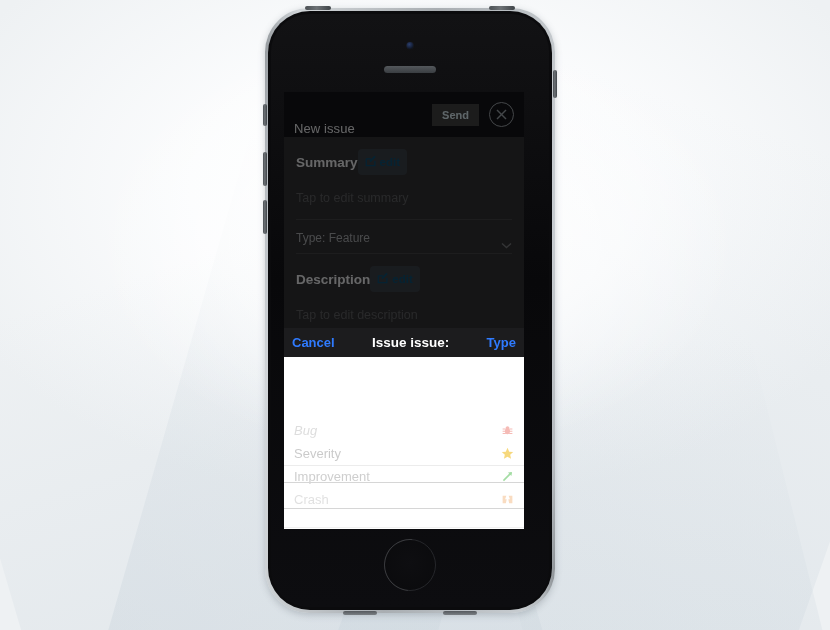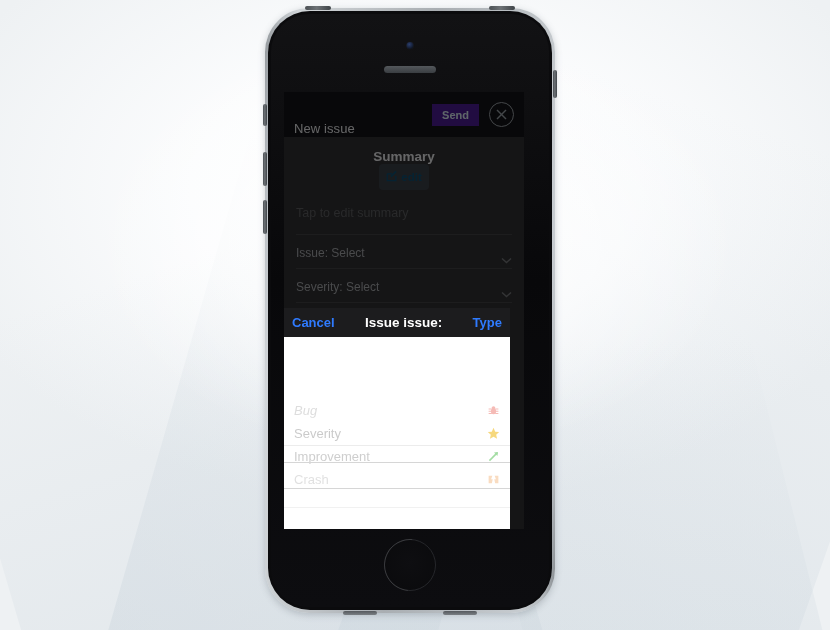--- a/index.html
+++ b/index.html
@@ -165,21 +165,21 @@
     box-sizing: border-box;
   }
   .nav-title {
     flex: 1;
     color: #e6e7e9;
     font-size: 13px;
     letter-spacing: .1px;
     margin-top: 27px;
   }
   .send-btn {
-    background: #4c1d95;
+    background: #404040;
     color: #d8e9f0;
     font-size: 11px;
     font-weight: bold;
     padding: 5px 10px;
     border-radius: 0;
     margin-right: 10px;
   }
   .close-btn {
     width: 23px; height: 23px;
     border: 1.4px solid #9aa0a6;
@@ -193,21 +193,20 @@
     background: #303032;
     height: 392px;
     padding: 0 12px;
     box-sizing: border-box;
   }
   .sect-head {
     display: flex;
     align-items: center;
     justify-content: flex-start;
     padding-top: 12px;
-    flex-direction: column;
   }
   .sect-title {
     color: #e8e9eb;
     font-size: 13.5px;
     font-weight: bold;
   }
   .edit-btn {
     display: flex; align-items: center; gap: 3px;
     background: #3a4148;
     border-radius: 4px;
@@ -241,21 +240,21 @@
     font-size: 12px;
   }
   .chev {
     width: 11px; height: 7px;
     opacity: .65;
   }
 
   
   .picker {
     position: absolute;
-    left: 0; right: 14px; bottom: 0;
+    left: 0; right: 0; bottom: 0;
     z-index: 20;
   }
   .picker-toolbar {
     height: 29px;
     background: #1c1c1e;
     display: flex;
     align-items: center;
     padding: 0 8px;
     box-sizing: border-box;
   }
@@ -266,21 +265,21 @@
   }
   .pk-title {
     flex: 1;
     text-align: center;
     color: #ffffff;
     font-size: 13.5px;
     font-weight: bold;
   }
   .picker-wheel {
     position: relative;
-    height: 192px;
+    height: 172px;
     background: #ffffff;
     overflow: hidden;
   }
   .wheel-list {
     position: absolute;
     left: 0; right: 0;
     top: 62px;
   }
   .wheel-row {
     height: 23px;
@@ -373,36 +372,28 @@
               </span>
               <span class="lbl">edit</span>
             </div>
           </div>
 
           <div class="placeholder-text">Tap to edit summary</div>
 
           <div class="hr-line"></div>
 
           <div class="select-row">
-            <span class="sl">Issue: Select</span>
+            <span class="sl">Type: Feature</span>
             <span class="chev">
               <svg width="11" height="7" viewBox="0 0 11 7" aria-hidden="true">
                 <path d="M1 1.4 L5.5 5.6 L10 1.4" fill="none" stroke="#9a9ca0" stroke-width="1.4"></path>
               </svg>
             </span>
           </div>
 
-          <div class="select-row">
-            <span class="sl">Severity: Select</span>
-            <span class="chev">
-              <svg width="11" height="7" viewBox="0 0 11 7" aria-hidden="true">
-                <path d="M1 1.4 L5.5 5.6 L10 1.4" fill="none" stroke="#9a9ca0" stroke-width="1.4"></path>
-              </svg>
-            </span>
-          </div>
 
           <div class="sect-head">
             <div class="sect-title">Description</div>
             <div class="edit-btn">
               <span>
                 <svg width="12" height="12" viewBox="0 0 14 14" aria-hidden="true">
                   <path d="M1.5 4.5 V12.5 H11.5 V7" fill="none" stroke="#0d4f73" stroke-width="1.5"></path>
                   <path d="M1.5 4.5 H7" fill="none" stroke="#0d4f73" stroke-width="1.5"></path>
                   <path d="M6.5 8.5 L12.5 2.2 L11 0.8 L5 7 Z" fill="#0d4f73"></path>
                 </svg>

